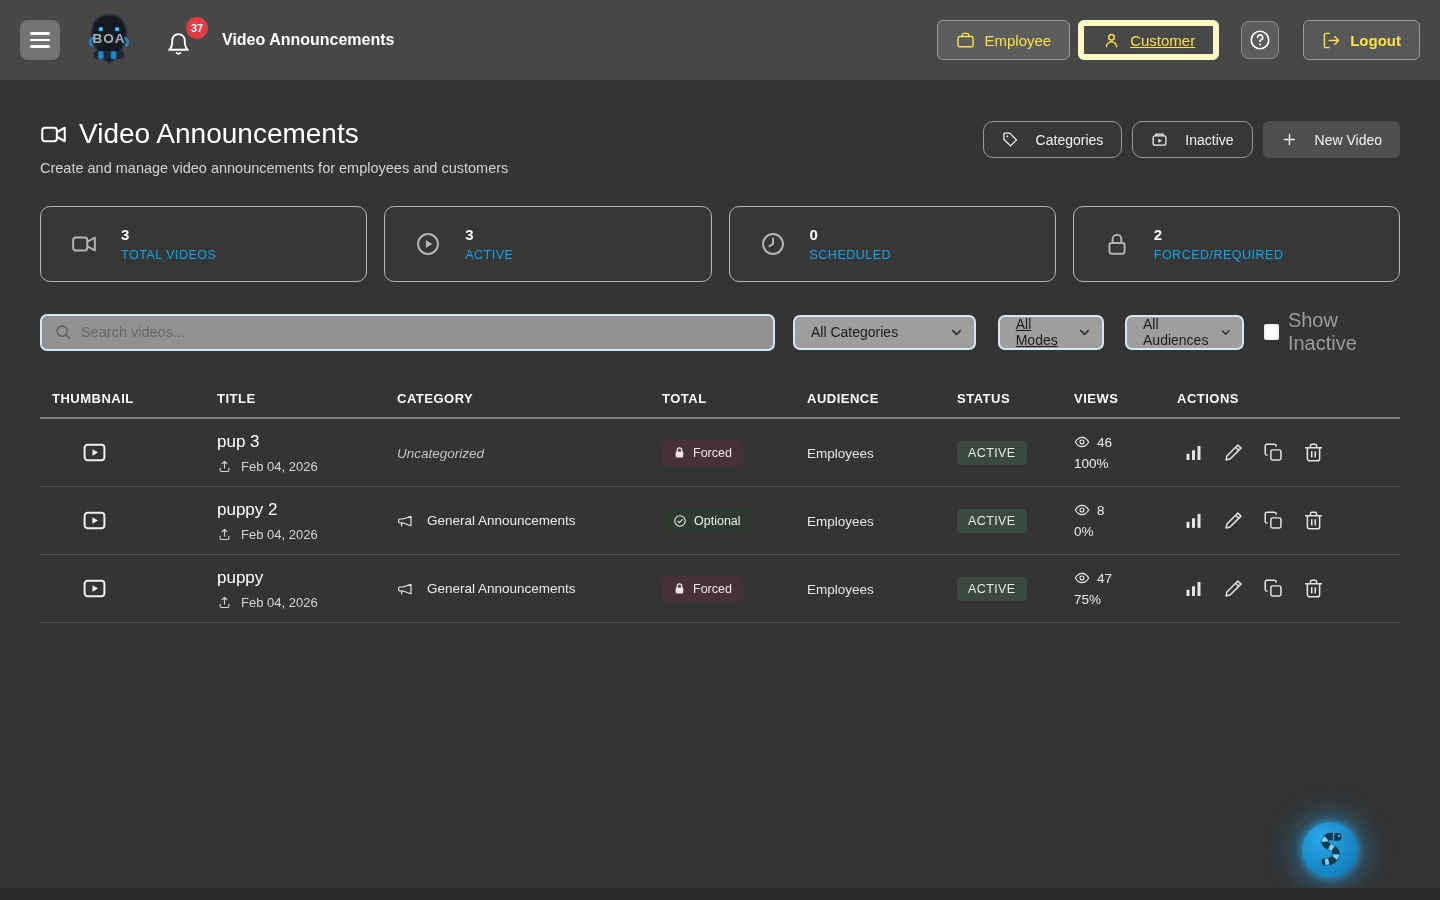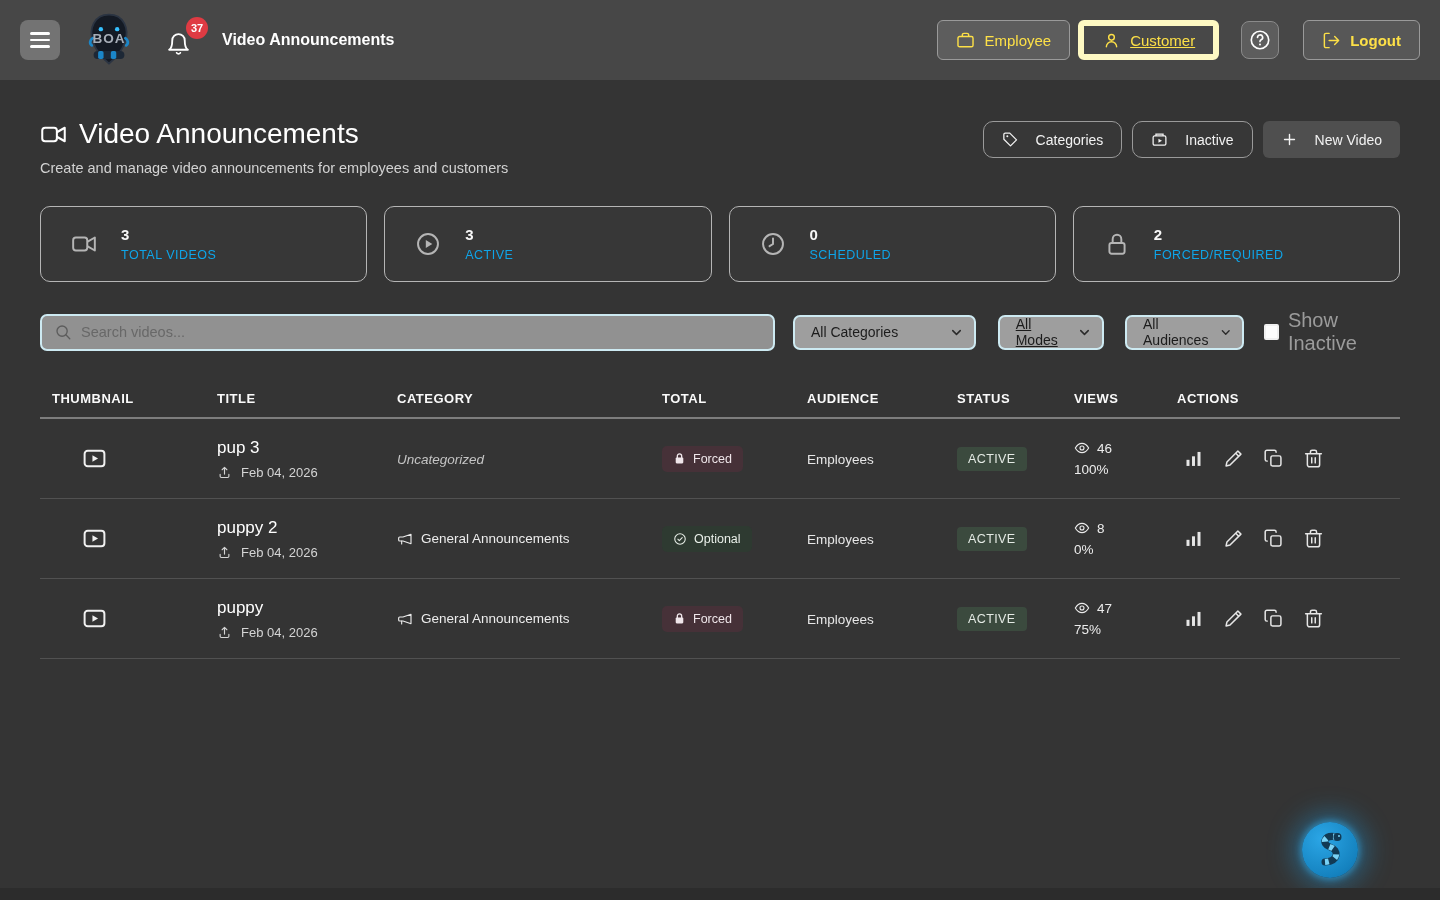--- a/index.html
+++ b/index.html
@@ -63,28 +63,28 @@
   .sel-aud { width:128px; margin-left:3px; }
   .inactive-wrap { display:flex; align-items:center; gap:9px; margin-left:2px; }
   .checkbox { width:16px; height:16px; border:2px solid #f0f0f0; background:#fdfdfd; border-radius:2px; cursor:pointer; }
   .inactive-label { font-size:20px; color:#9b9b9b; }
 
   
   .table { margin-top:24px; }
   .thead, .trow { display:grid; grid-template-columns:165px 180px 265px 145px 150px 117px 103px 1fr; align-items:center; }
   .thead { height:40px; border-bottom:2px solid #7d7d7d; }
   .th { font-size:13px; font-weight:bold; color:#fafafa; letter-spacing:.5px; padding-left:12px; }
-  .trow { height:80px; border-bottom:1px solid #515151; }
+  .trow { height:68px; border-bottom:1px solid #515151; }
   .cell { padding-left:12px; }
   .thumb-cell { display:flex; justify-content:flex-start; padding-left:42px; }
   .thumb-icon { color:#f0f0f0; cursor:pointer; }
   .title-cell .vid-title { font-size:17px; color:#ffffff; }
   .date-line { display:flex; align-items:center; gap:9px; margin-top:7px; color:#d4d4d4; font-size:13px; }
   .cat-plain { font-style:italic; color:#c4c4c4; font-size:13.5px; }
-  .cat-line { display:flex; align-items:center; gap:8px; color:#ececec; font-size:13.5px; }
+  .cat-line { display:flex; align-items:center; gap:14px; color:#ececec; font-size:13.5px; }
   .badge { display:inline-flex; align-items:center; gap:7px; font-size:12.5px; padding:6px 11px; border-radius:5px; }
   .badge-forced { background:#463138; color:#efe6ea; }
   .badge-optional { background:#2e3a31; color:#e9efe9; }
   .aud-text { font-size:13.5px; color:#e6e6e6; }
   .status-badge { display:inline-block; background:#3b4a3e; color:#e4eae4; font-size:12.5px; padding:5px 11px;
     border-radius:4px; letter-spacing:.4px; }
   .views-cell { font-size:13.5px; color:#ececec; }
   .views-line { display:flex; align-items:center; gap:7px; }
   .views-pct { margin-top:6px; }
   .actions-cell { display:flex; align-items:center; gap:19px; padding-left:18px; }

